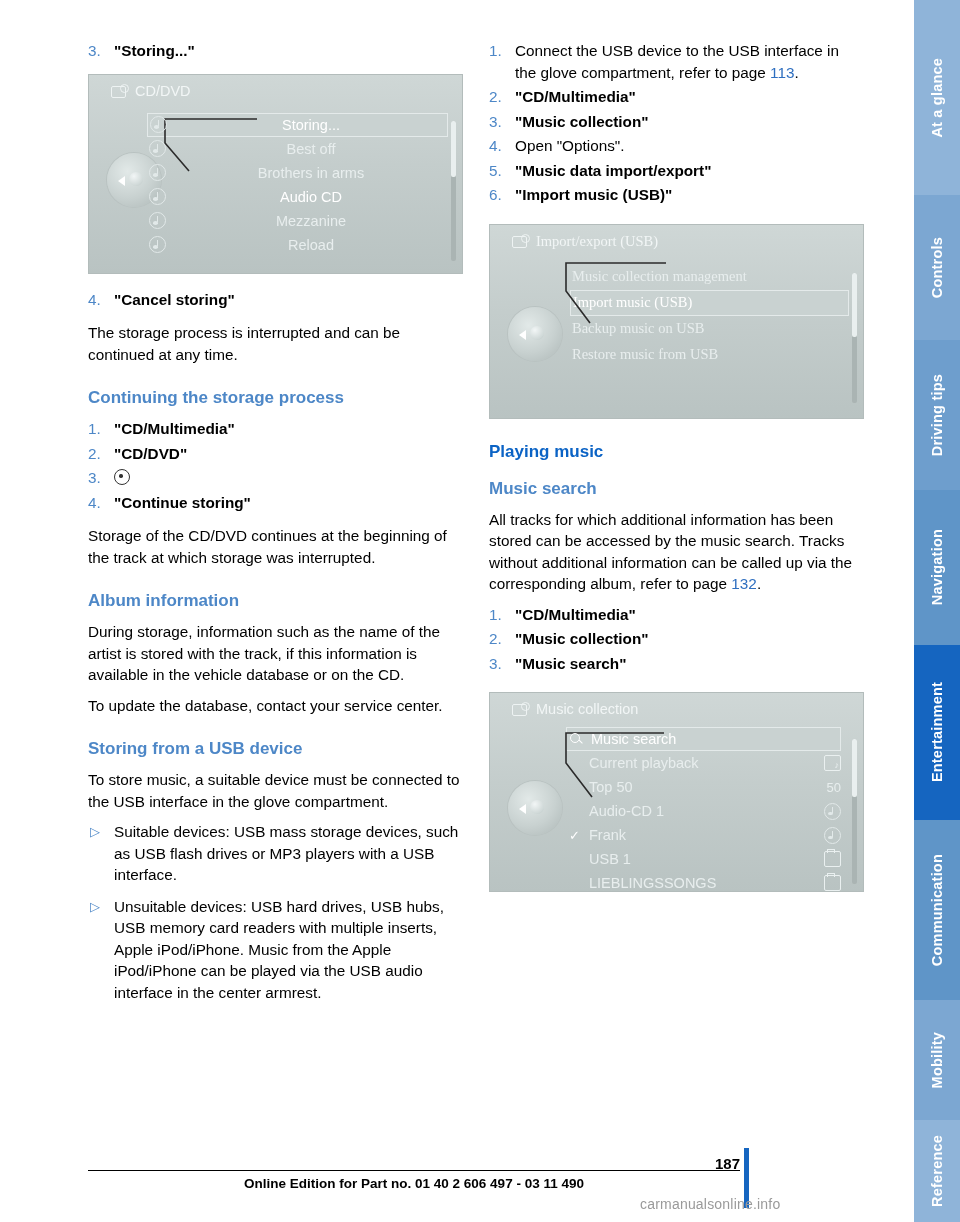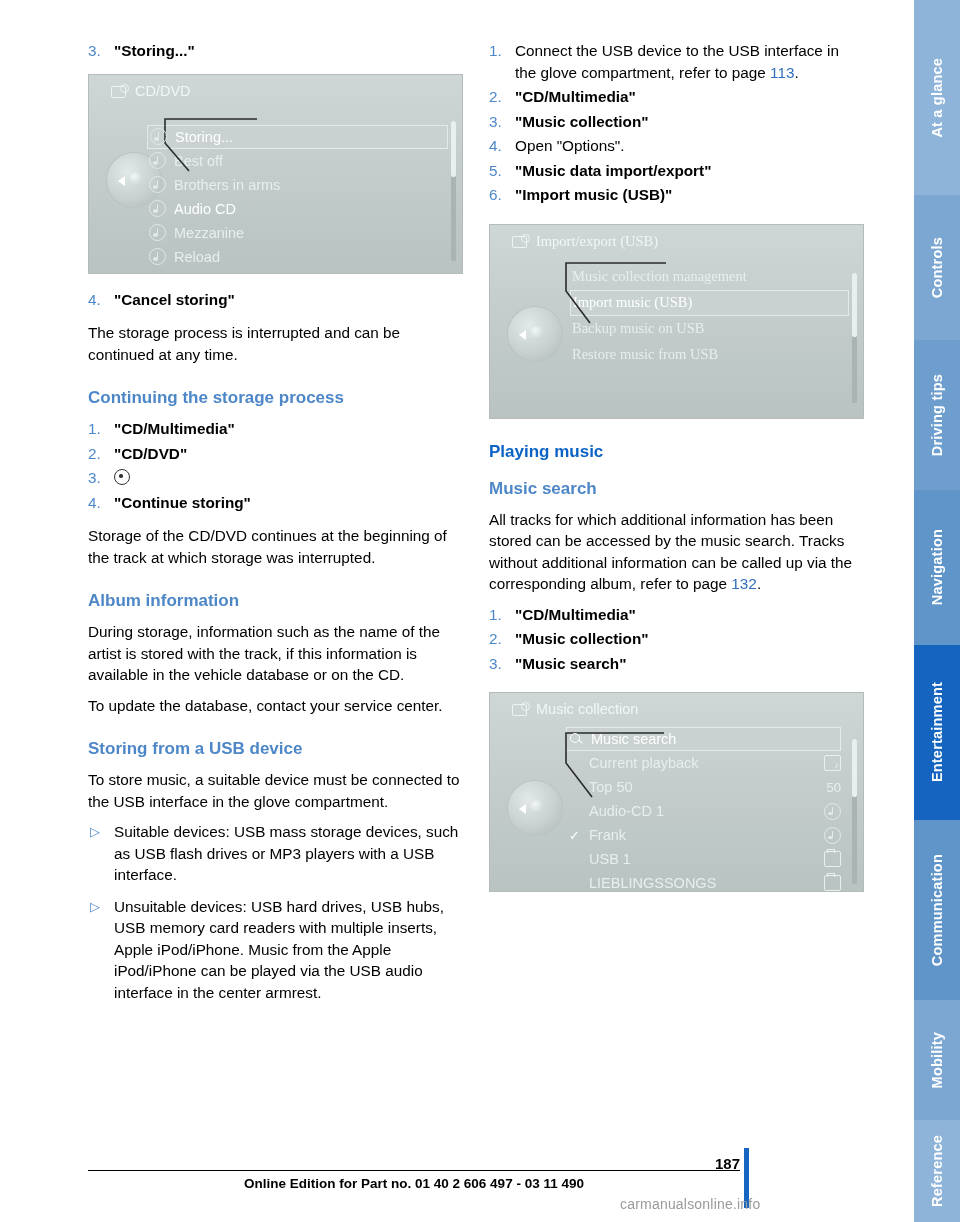--- a/index.html
+++ b/index.html
@@ -354,21 +354,21 @@
   #footer-bar {
     position: absolute;
     left: 744px;
     top: 1148px;
     width: 5px;
     height: 60px;
     background: #1565c0;
   }
   #watermark {
     position: absolute;
-    left: 620px;
+    left: 640px;
     top: 1196px;
     font-size: 14px;
     color: #9a9a9a;
     letter-spacing: 0.2px;
   }
 </style>
 </head>
 <body>
 
 <div id="side-rail">
@@ -418,21 +418,21 @@
 
   <div class="screen" id="screen-cddvd" style="height:200px;">
     <div class="title-row">
       <span class="ticon"></span>
       <span>CD/DVD</span>
     </div>
     <div class="knob" style="top:78px;"></div>
     <svg style="position:absolute;left:72px;top:38px;width:100px;height:62px;">
       <polyline points="28,58 4,30 4,6 96,6" class="pointer-line" stroke="#2b2b2b" stroke-width="1.6" fill="none"></polyline>
     </svg>
-    <div class="list" style="margin-top:20px;">
+    <div class="list" style="margin-top:8px;text-align:center;">
       <div class="row hl">
         <span class="note-circle"></span>
         <span class="rlabel">Storing...</span>
       </div>
       <div class="row">
         <span class="note-circle"></span>
         <span class="rlabel">Best off</span>
       </div>
       <div class="row">
         <span class="note-circle"></span>

